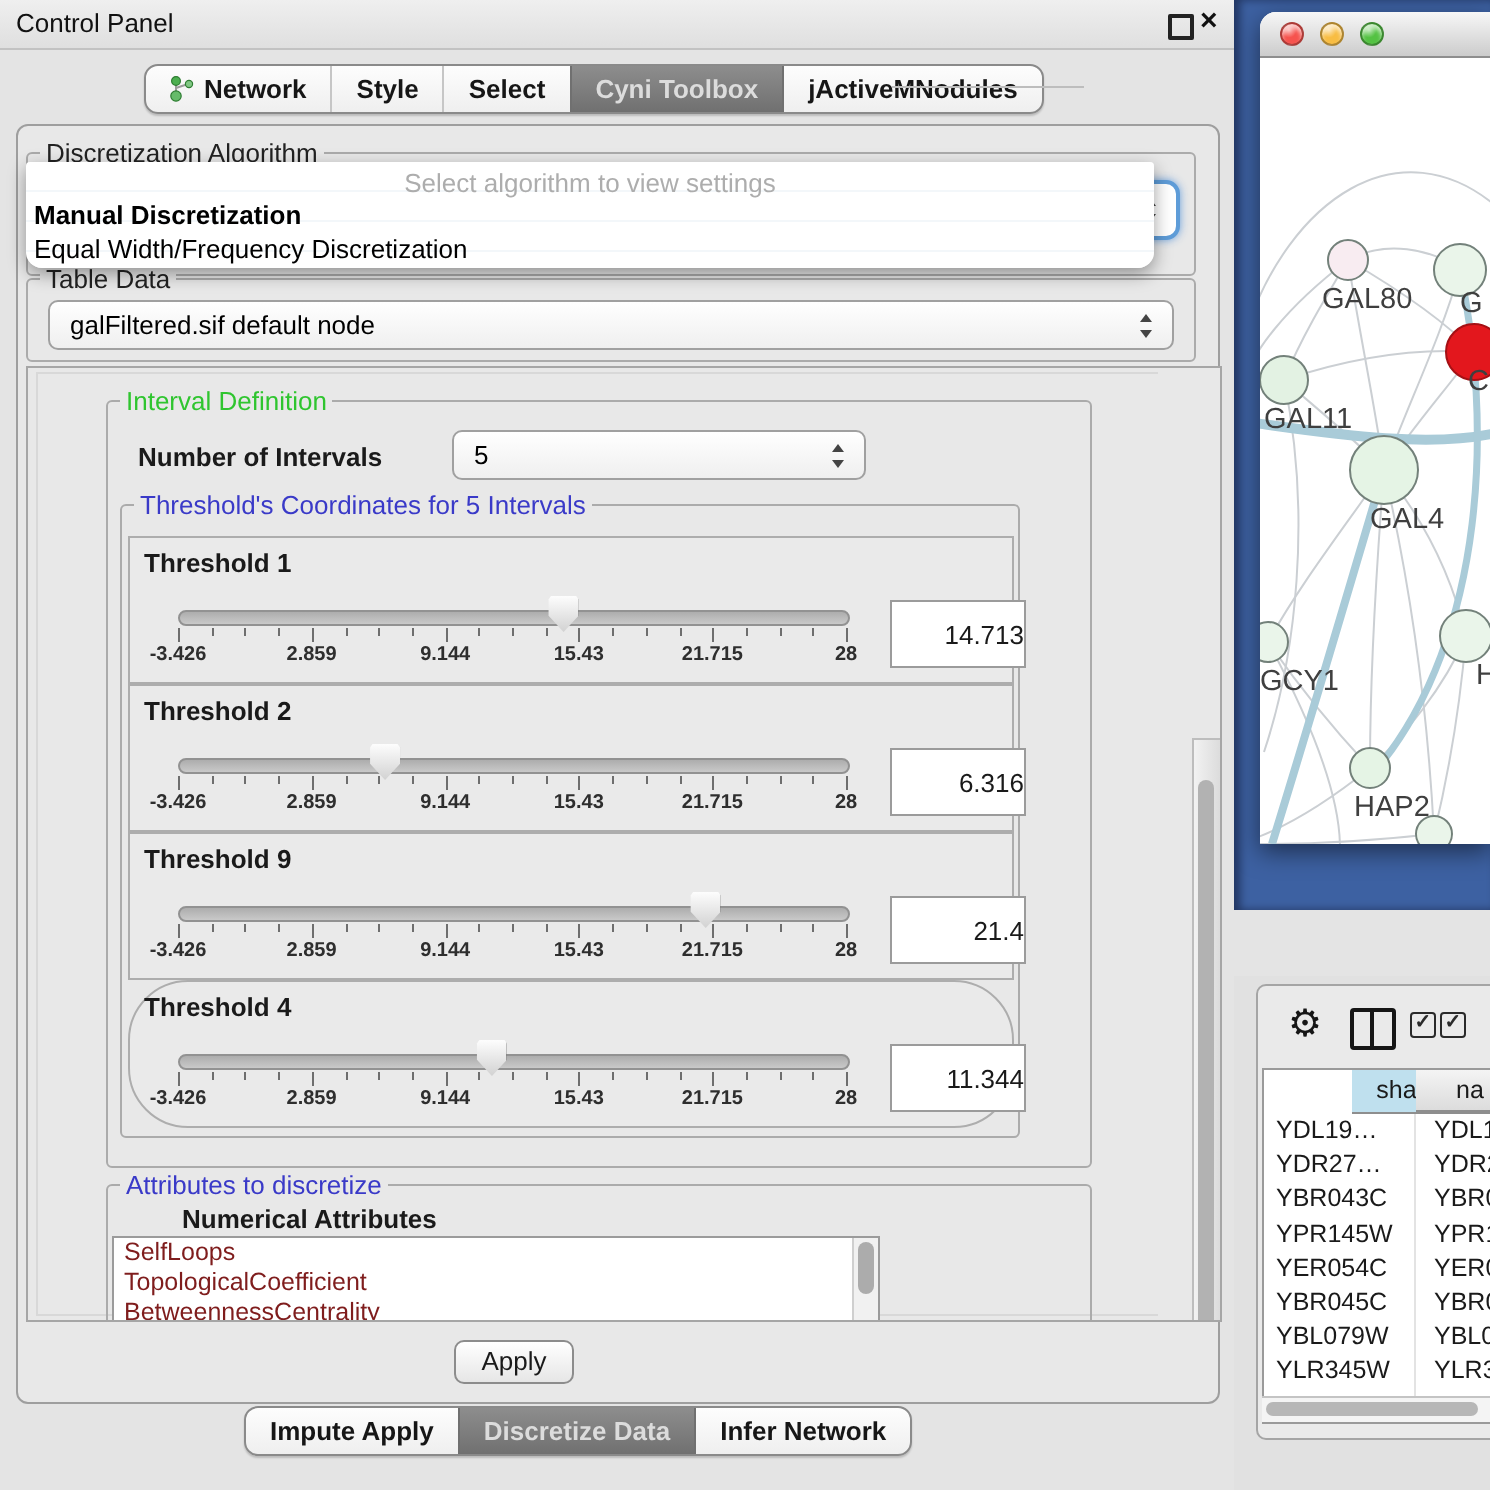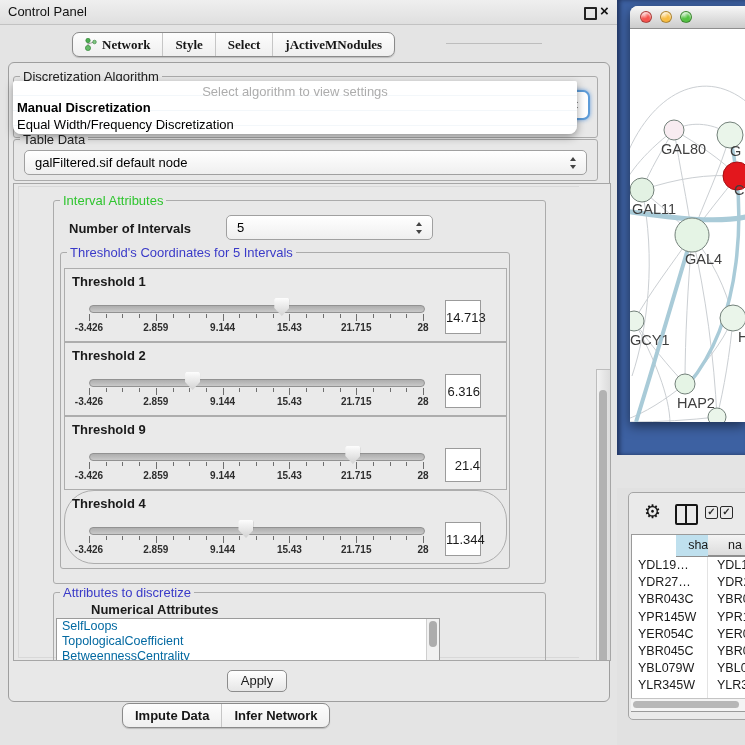--- a/index.html
+++ b/index.html
@@ -15,21 +15,21 @@
   .icon-close{left:600px;top:2px;font-size:15px;font-weight:bold;color:#111;}
 
   
   .tabgroup{display:inline-flex;border:1px solid #8A8A8A;border-radius:7px;overflow:hidden;
             background:linear-gradient(#FDFDFD,#EFEFEF);box-shadow:0 1px 1px rgba(0,0,0,.18);height:23px;}
   .tab{display:flex;align-items:center;gap:5px;padding:0 12px;font-size:13px;font-weight:bold;color:#161616;
        border-left:1px solid #C6C6C6;white-space:nowrap;}
   .tab:first-child{border-left:none;}
   .tab.sel{background:linear-gradient(#8D8D8D,#707070);color:#DCDCDC;border-left-color:#707070;}
   .tab.sel + .tab{border-left-color:#707070;}
-  .tabs-top{left:72px;top:32px;font-family:Liberation Serif, serif;}
+  .tabs-top{left:72px;top:32px;}
   .tabs-bottom{left:122px;top:703px;}
   .tab-rule{left:446px;top:43px;width:96px;height:1px;background:#BDBDBD;}
 
   
   .main-panel{left:8px;top:62px;width:600px;height:638px;border:1px solid #9E9E9E;border-radius:6px;
               background:#E8E8E8;}
   .groupbox{border:1px solid #ABABAB;border-radius:3px;}
   .grouplabel{position:absolute;top:-8px;left:6px;background:#E8E8E8;padding:0 3px;font-size:13px;}
   .g-green{color:#2FC52F;}
   .g-blue{color:#3A3AC8;}
@@ -76,29 +76,29 @@
              background:linear-gradient(#ADADAD,#C9C9C9);border:1px solid #929292;}
   .thr-thumb{position:absolute;top:29px;width:15px;height:18px;
              background:linear-gradient(#FDFDFD,#D2D2D2);
              clip-path:polygon(8% 0,92% 0,100% 10%,100% 55%,50% 100%,0 55%,0 10%);
              filter:drop-shadow(0 0 1px #777);}
   .tickzone{position:absolute;left:24px;top:45px;width:334px;height:8px;}
   .tick{position:absolute;top:0;width:1px;background:#6E6E6E;}
   .scalezone{position:absolute;left:24px;top:53px;width:334px;height:12px;}
   .scale-lab{position:absolute;transform:translateX(-50%);font-size:10px;font-weight:bold;color:#2E2E2E;
              white-space:nowrap;}
-  .thr-value{position:absolute;left:380px;top:31px;width:36px;height:34px;background:#FFF;
+  .thr-value{position:absolute;left:380px;top:31px;width:68px;height:34px;background:#FFF;
              border:1px solid #9B9B9B;font-size:13px;text-align:right;line-height:34px;
              padding-right:0;box-sizing:border-box;}
 
   .attr-group{left:39px;top:408px;width:491px;height:70px;}
   .attr-header{left:37px;top:418px;font-size:13px;font-weight:bold;padding-left:40px;}
   .attr-list{left:42px;top:434px;width:382px;height:60px;background:#FFF;border:1px solid #9B9B9B;
              overflow:hidden;}
-  .attr-item{padding:1px 0 1px 5px;font-size:12.5px;line-height:13px;color:#0369a1;}
+  .attr-item{padding:1px 0 1px 5px;font-size:12.5px;line-height:13px;color:#7f1d1d;}
   .attr-scroll{position:absolute;right:0;top:0;width:12px;height:100%;background:#F1F1F1;
                border-left:1px solid #CFCFCF;}
   .attr-thumb{position:absolute;left:1.5px;top:2px;width:8px;height:26px;background:#ACACAC;border-radius:4px;}
 
   .pane-vscroll{left:582px;top:185px;width:13px;height:472px;background:linear-gradient(to right,#F2F2F2,#DCDCDC);
                 border:1px solid #BDBDBD;}
   .pane-vthumb{position:absolute;left:1.5px;top:20px;width:8px;height:430px;background:#B2B2B2;border-radius:5px;}
 
   .apply-btn{left:227px;top:670px;width:58px;height:20px;background:linear-gradient(#FFFFFF,#E6E6E6);
              border:1px solid #8C8C8C;border-radius:5px;font-size:13px;text-align:center;line-height:19px;}
@@ -162,20 +162,23 @@
           <circle cx="9.5" cy="4" r="1.8" fill="#81C784" stroke="#2E7D32" stroke-width=".6"></circle>
         </svg>
         <span>Network</span>
       </div>
       <div class="tab">
         <span>Style</span>
       </div>
       <div class="tab">
         <span>Select</span>
       </div>
+      <div class="tab sel">
+        <span>Cyni Toolbox</span>
+      </div>
       <div class="tab">
         <span>jActiveMNodules</span>
       </div>
     </div>
   <div class="abs tab-rule"></div>
 
   <div class="abs main-panel"></div>
 
   <div class="abs groupbox algo-group">
     <span class="grouplabel g-dark">Discretization Algorithm</span>
@@ -197,21 +200,21 @@
   </div>
   <div class="abs combo tabledata-combo">
     <span class="combo-text">galFiltered.sif default node</span>
     <span class="spinner"></span>
   </div>
 
   <div class="abs scrollpane">
     <div class="abs scroll-inner-line"></div>
 
     <div class="abs groupbox interval-group">
-      <span class="grouplabel g-green">Interval Attributes</span>
+      <span class="grouplabel g-green">Interval Definition</span>
     </div>
     <div class="abs noi-label">Number of Intervals</div>
     <div class="abs combo noi-combo">
       <span class="combo-text">5</span>
       <span class="spinner"></span>
     </div>
     <div class="abs groupbox thr-group">
       <span class="grouplabel g-blue">Threshold's Coordinates for 5 Intervals</span>
     </div>
     <div id="threshold-rows">
@@ -381,21 +384,24 @@
     </div>
 
     <div class="abs pane-vscroll">
       <div class="pane-vthumb"></div>
     </div>
   </div>
 
   <div class="abs apply-btn">Apply</div>
   <div class="abs tabs-bottom tabgroup" id="bottom-tabs">
       <div class="tab">
-        <span>Impute Data</span>
+        <span>Impute Apply</span>
+      </div>
+      <div class="tab sel">
+        <span>Discretize Data</span>
       </div>
       <div class="tab">
         <span>Infer Network</span>
       </div>
     </div>
 
   <div class="abs desktop"></div>
   <div class="abs net-window">
     <div class="abs net-titlebar" id="traffic">
         <div class="tl" style="left: 10px; background: radial-gradient(circle at 35% 30%, rgba(255, 255, 255, 0.6), transparent 40%), rgb(246, 83, 78);"></div>

